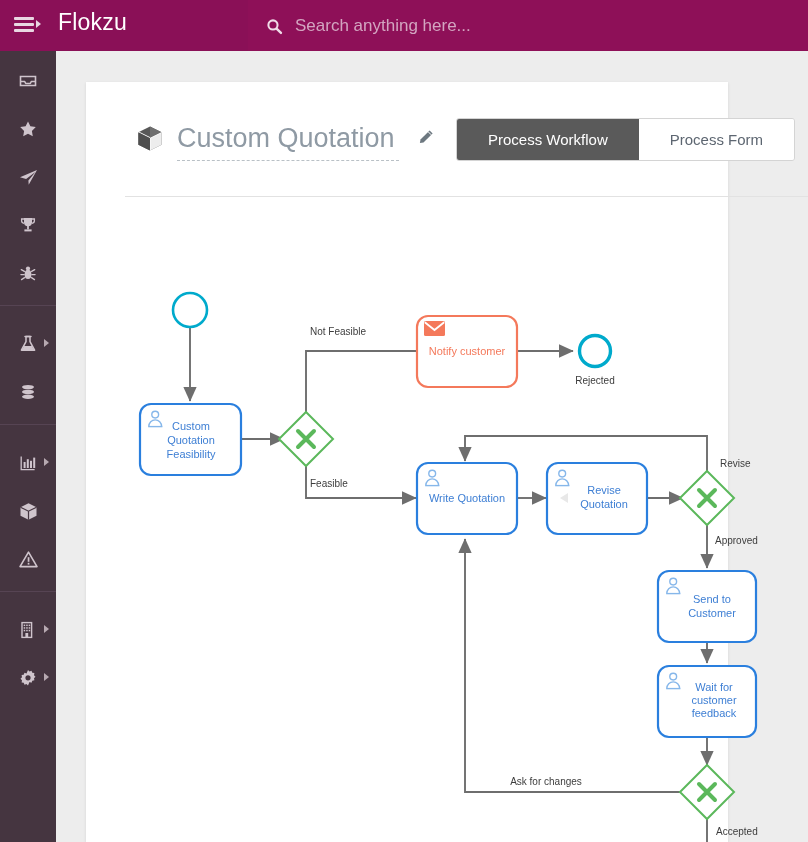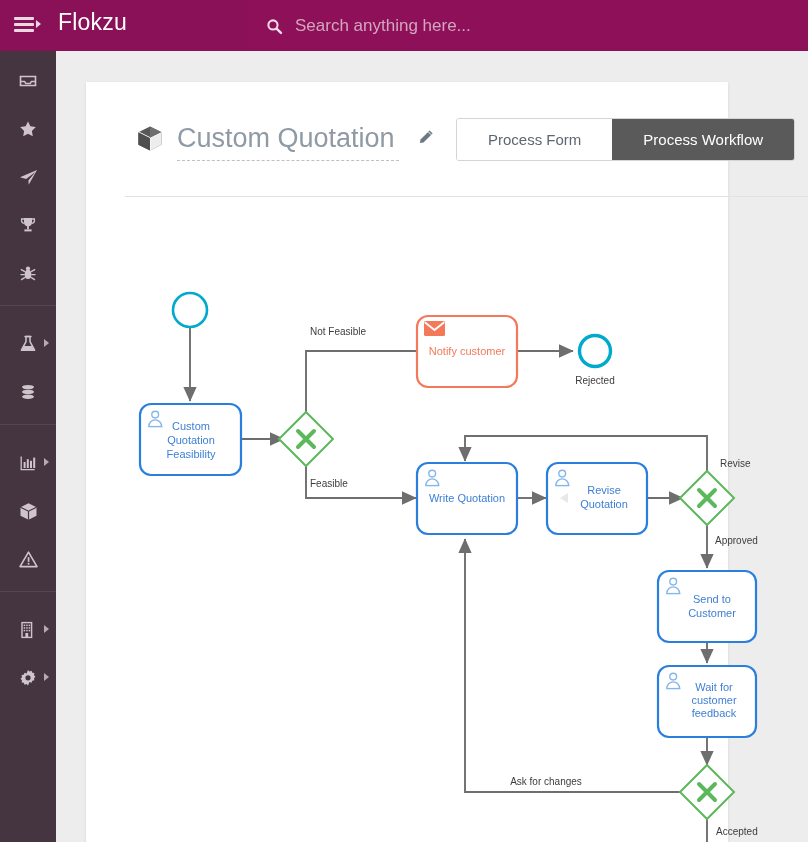--- a/index.html
+++ b/index.html
@@ -218,22 +218,22 @@
       </svg>
 
       <div class="proc-title">Custom Quotation</div>
 
       <svg class="edit-pencil" width="20" height="20" viewBox="0 0 20 20">
         <path d="M14.6 2.4l3 3-9.1 9.1-3.6.6.6-3.6z" fill="#6d7880"></path>
         <path d="M13.2 3.8l3 3" stroke="#fff" stroke-width="1" fill="none"></path>
       </svg>
 
       <div class="tabs">
+        <div class="tab active">Process Workflow</div>
         <div class="tab">Process Form</div>
-        <div class="tab active">Process Workflow</div>
       </div>
     </div>
 
     <div class="divider"></div>
 
     <div class="canvas">
       <svg width="722" height="645" viewBox="0 0 722 645">
         <defs>
           <marker id="ah" markerWidth="9" markerHeight="9" refX="7.6" refY="4" orient="auto">
             <path d="M0,0.4 L8,4 L0,7.6 z" fill="#6e6e6e"></path>

